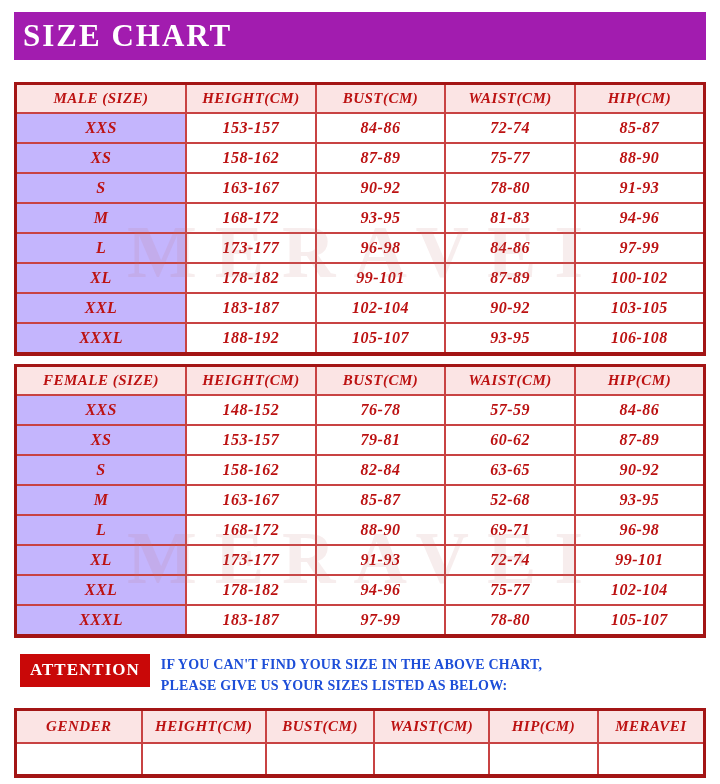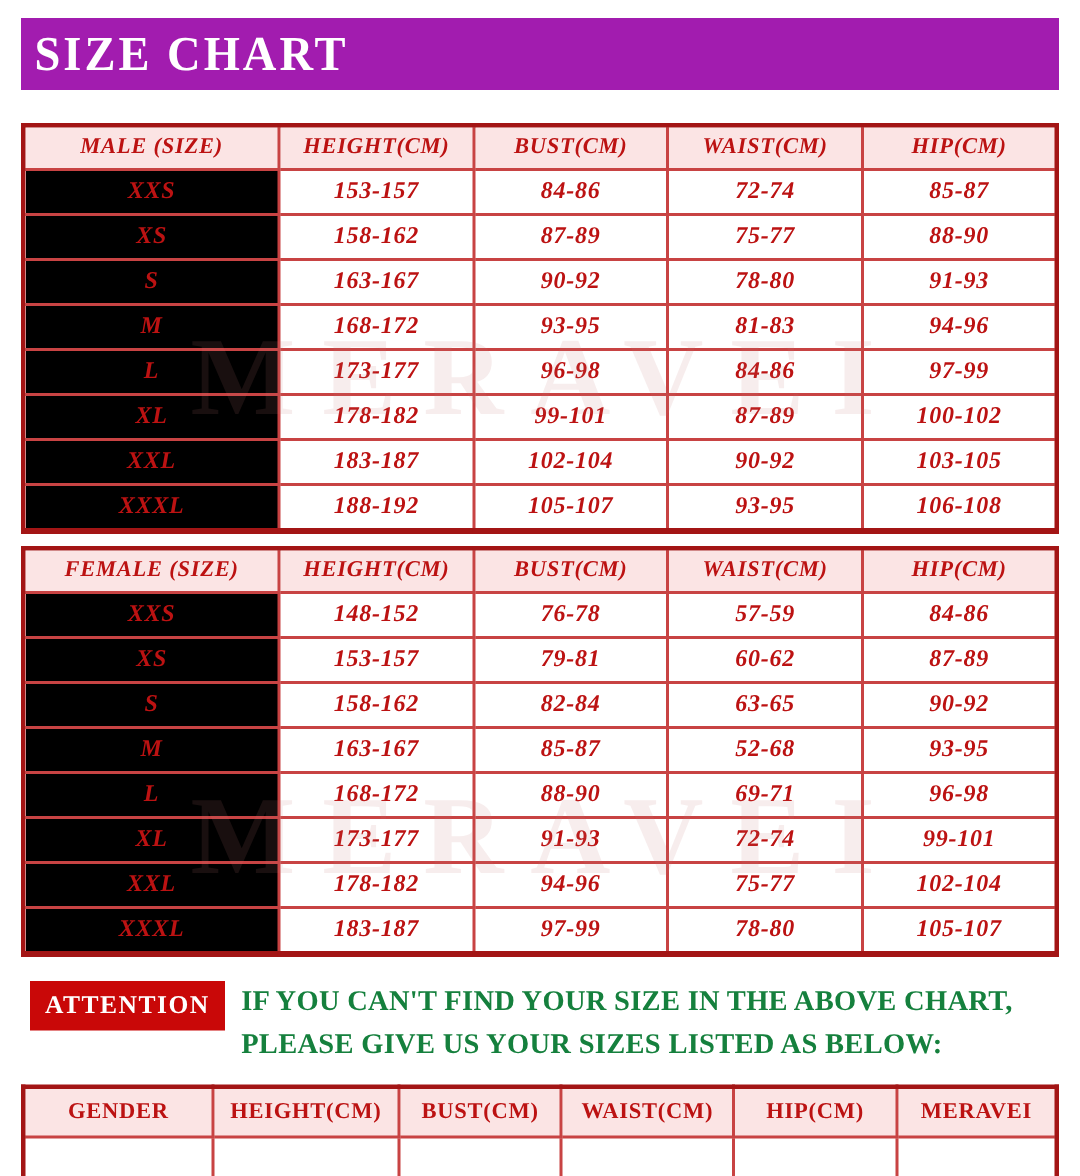--- a/index.html
+++ b/index.html
@@ -65,21 +65,21 @@
     font-size: 15px;
     letter-spacing: 0.5px;
   }
   .size-table td {
     height: 28px;
     font-size: 16px;
     letter-spacing: 0.5px;
     background: #ffffff;
   }
   .size-table th:nth-child(1), .size-table td:nth-child(1) { width: 24.4%; }
-  .size-table td:nth-child(1) { background: #000000; }
+  .size-table td:nth-child(1) { background: #c4b5fd; }
   
   .watermark {
     position: absolute;
     left: 4px;
     width: 100%;
     text-align: center;
     font-size: 74px;
     letter-spacing: 18px;
     color: rgba(190, 115, 115, 0.13);
     z-index: 2;
@@ -97,38 +97,39 @@
   .attn-badge {
     background: #c90808;
     color: #ffffff;
     font-size: 17px;
     letter-spacing: 1px;
     padding: 6px 10px 7px 10px;
     flex: 0 0 auto;
   }
   .attn-text {
     margin-left: 11px;
-    font-size: 19px;
+    font-size: 14px;
     line-height: 1.5;
     letter-spacing: 0.2px;
-    color: #15803d;
+    color: #1d4ed8;
     font-family: Liberation Serif, serif;
   }
   
   .measure-table {
     border: 3px solid #a31515;
     border-bottom-width: 4px;
   }
   .measure-table th, .measure-table td {
     border: 2px solid #c84343;
     text-align: center;
     padding: 0;
     color: #bc1212;
     overflow: hidden;
     white-space: nowrap;
+    font-style: italic;
   }
   .measure-table th {
     background: #fbe4e4;
     height: 31px;
     font-size: 15px;
     letter-spacing: 0.5px;
   }
   .measure-table td {
     height: 30px;
     background: #ffffff;

